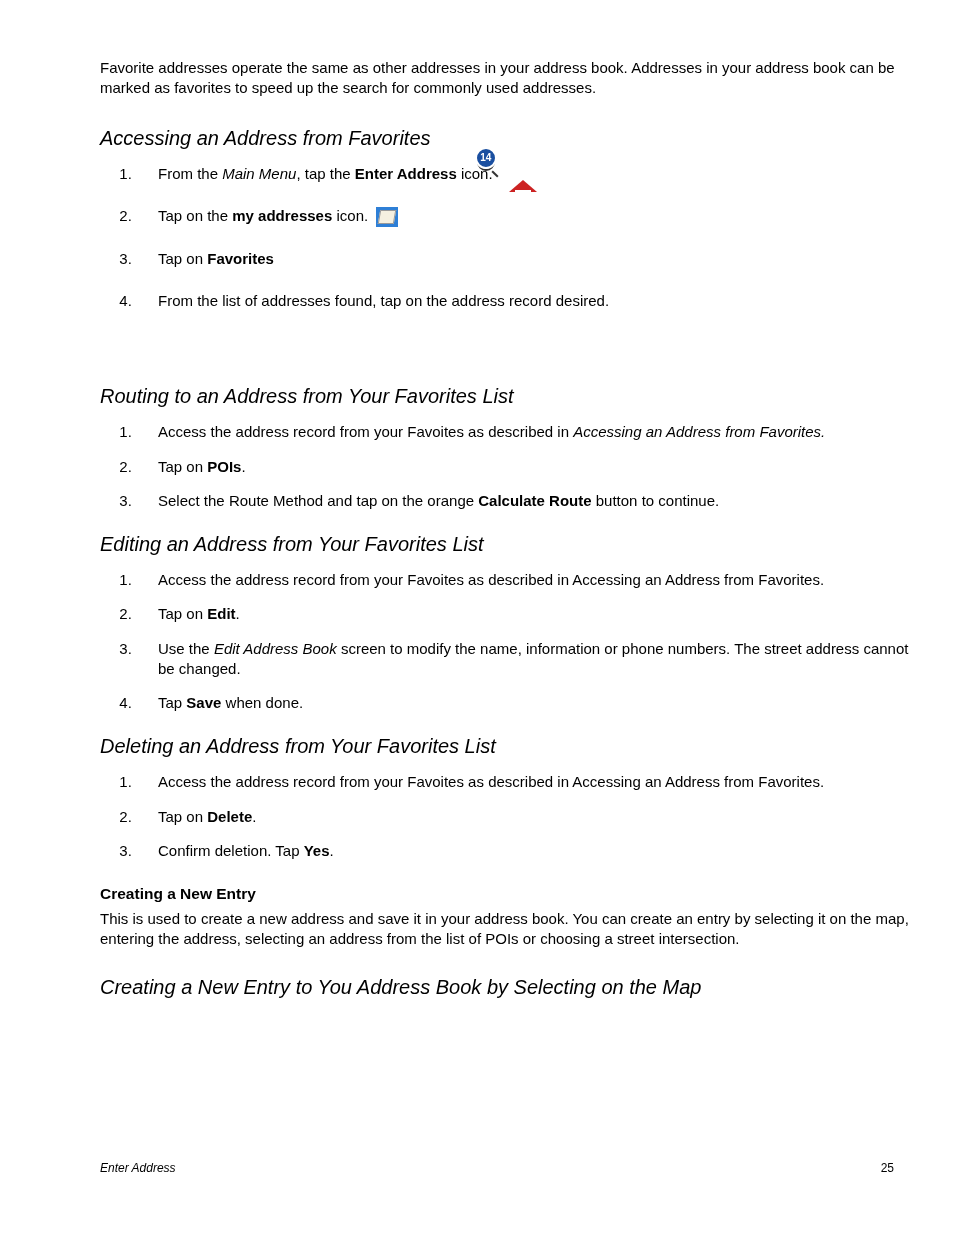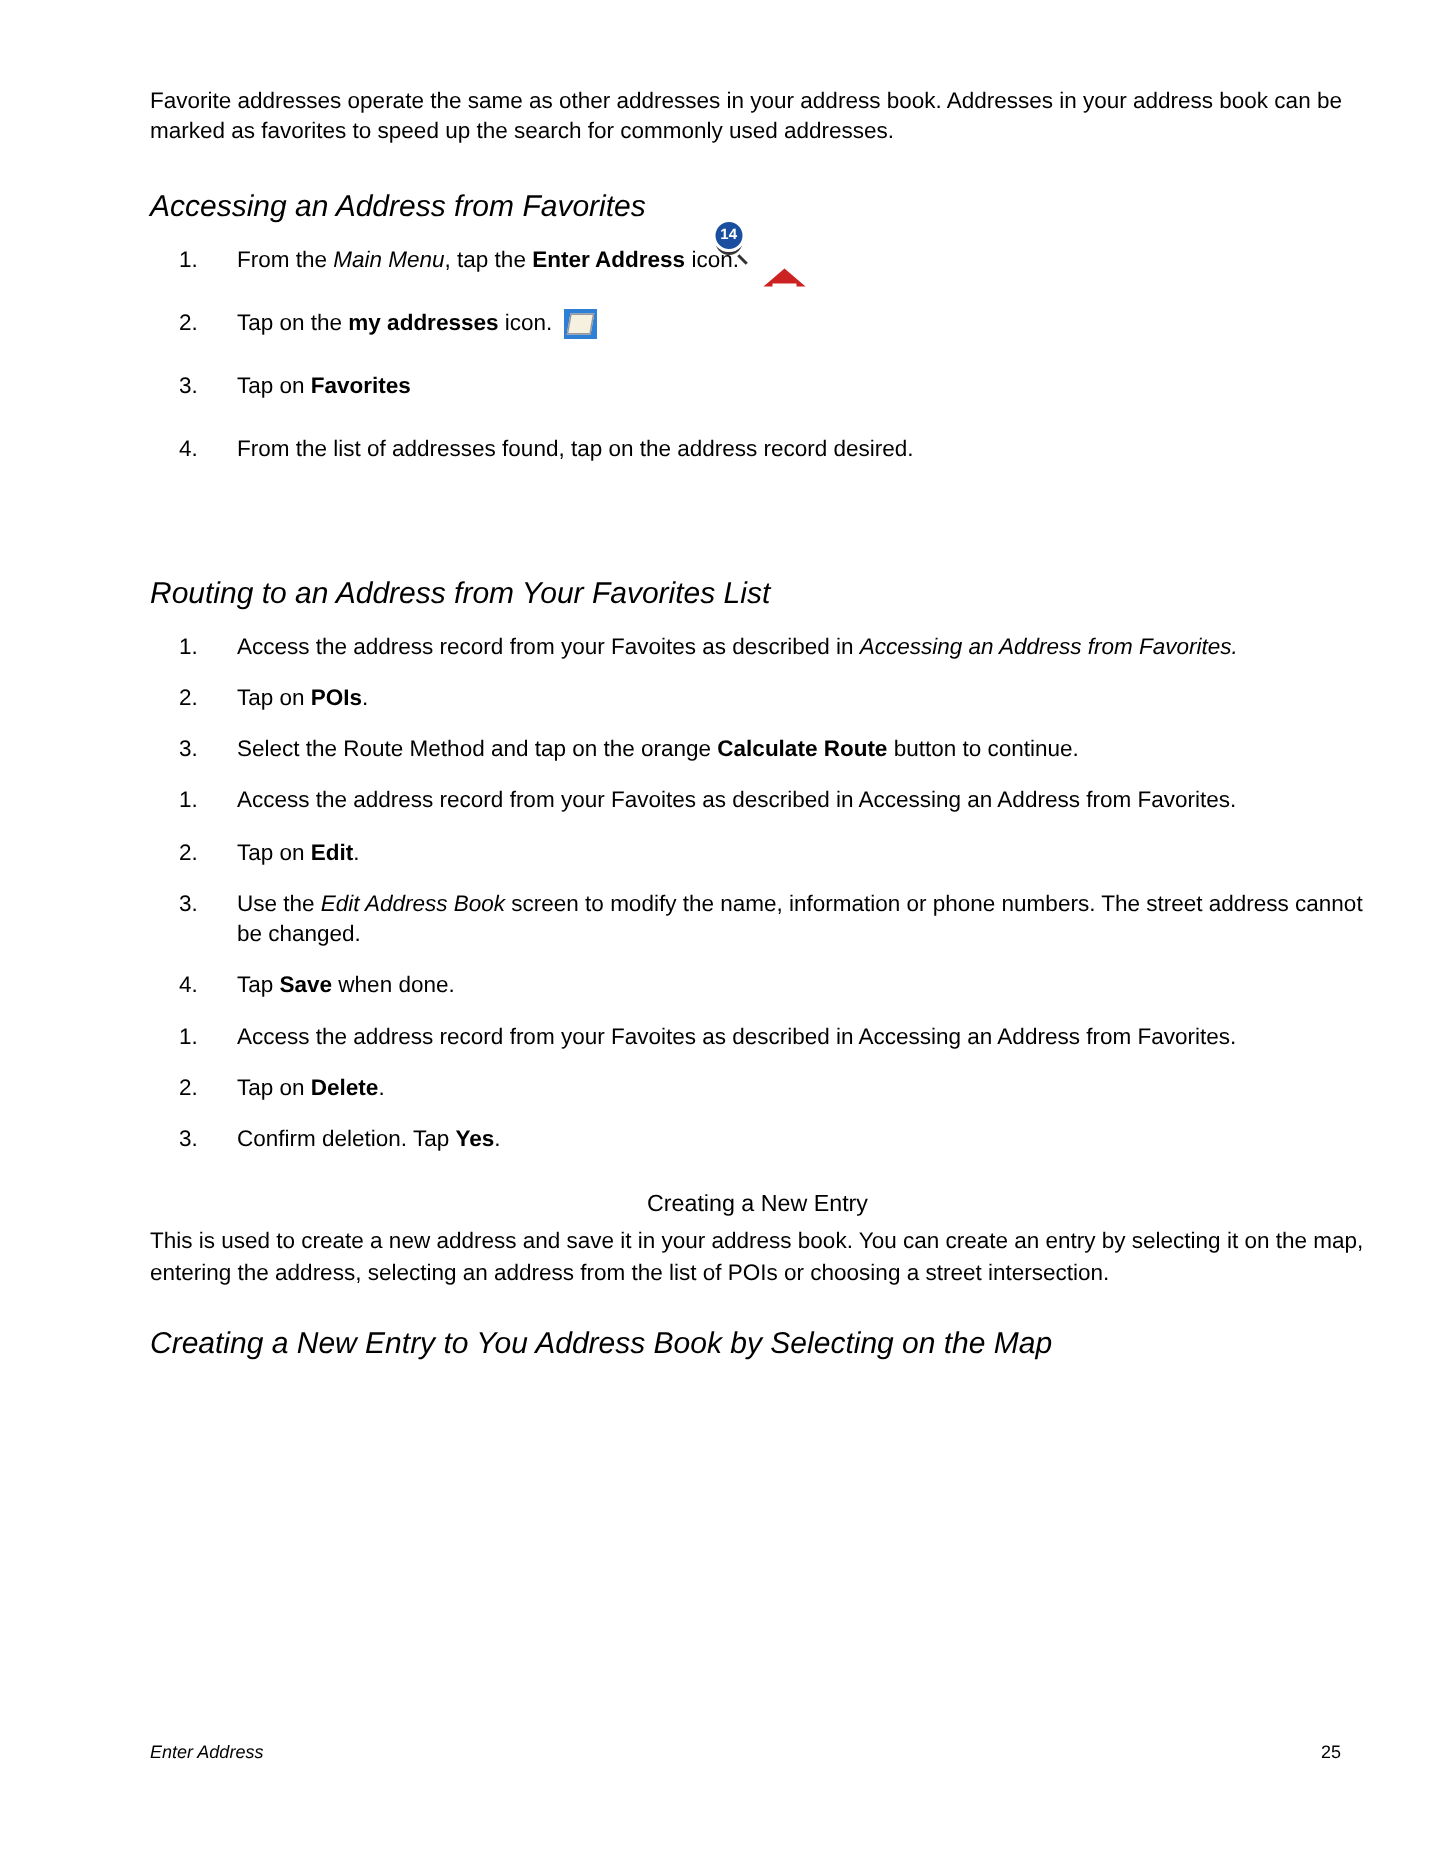--- a/index.html
+++ b/index.html
@@ -21,24 +21,23 @@
     line-height: 1.35;
     margin-bottom: 28px;
   }
   .section-h {
     font-style: italic;
     font-size: 20px;
     margin: 26px 0 14px 0;
   }
   .section-h.tight { margin-top: 22px; }
   .bold-h {
-    font-weight: normal;
+    font-weight: bold;
     font-size: 15.5px;
     margin: 24px 0 6px 0;
-    text-align: center;
   }
   ol.steps {
     margin: 0 0 0 36px;
     padding: 0;
   }
   ol.steps > li {
     padding-left: 22px;
     margin-bottom: 14px;
     line-height: 1.35;
   }
@@ -147,33 +146,35 @@
       <span>Access the address record from your Favoites as described in </span><em>Accessing an Address from Favorites.</em>
     </li>
     <li>
       <span>Tap on </span><b>POIs</b><span>.</span>
     </li>
     <li>
       <span>Select the Route Method and tap on the orange </span><b>Calculate Route</b><span> button to continue.</span>
     </li>
   </ol>
 
+  <div class="section-h tight">Editing an Address from Your Favorites List</div>
   <ol class="steps">
     <li>Access the address record from your Favoites as described in Accessing an Address from Favorites.</li>
     <li>
       <span>Tap on </span><b>Edit</b><span>.</span>
     </li>
     <li>
       <span>Use the </span><em>Edit Address Book</em><span> screen to modify the name, information or phone numbers.  The street address cannot be changed.</span>
     </li>
     <li>
       <span>Tap </span><b>Save</b><span> when done.</span>
     </li>
   </ol>
 
+  <div class="section-h tight">Deleting an Address from Your Favorites List</div>
   <ol class="steps">
     <li>Access the address record from your Favoites as described in Accessing an Address from Favorites.</li>
     <li>
       <span>Tap on </span><b>Delete</b><span>.</span>
     </li>
     <li>
       <span>Confirm deletion.  Tap </span><b>Yes</b><span>.</span>
     </li>
   </ol>
 

